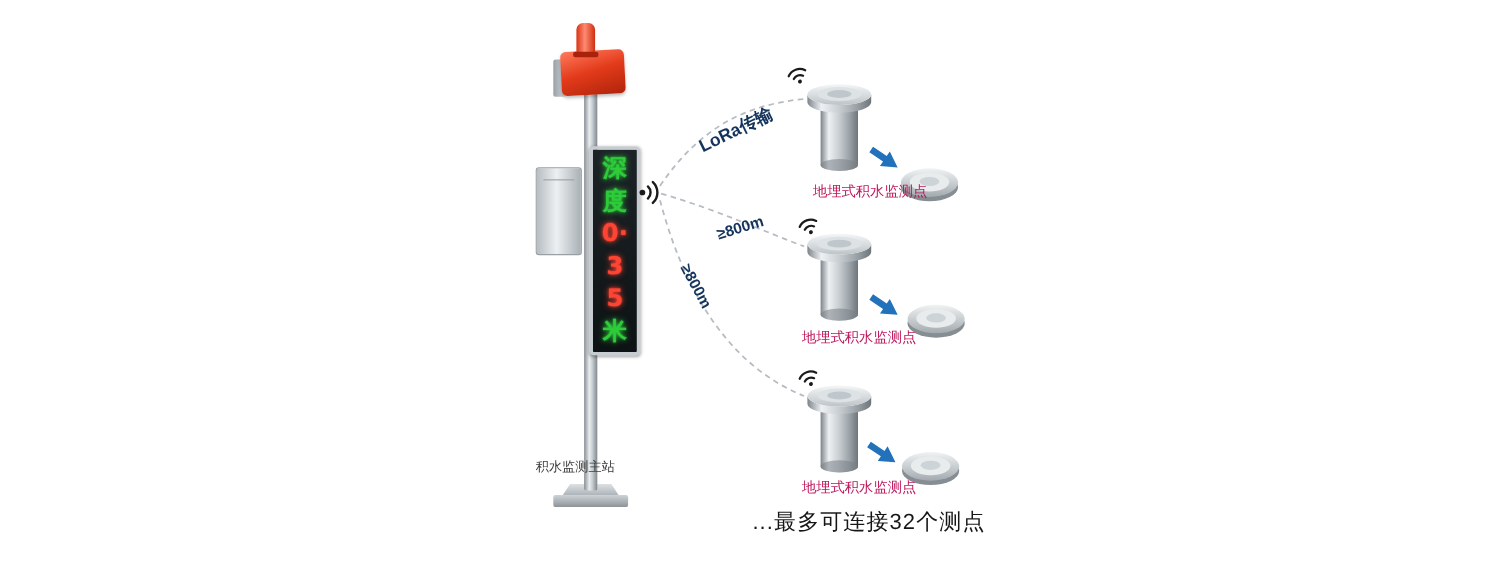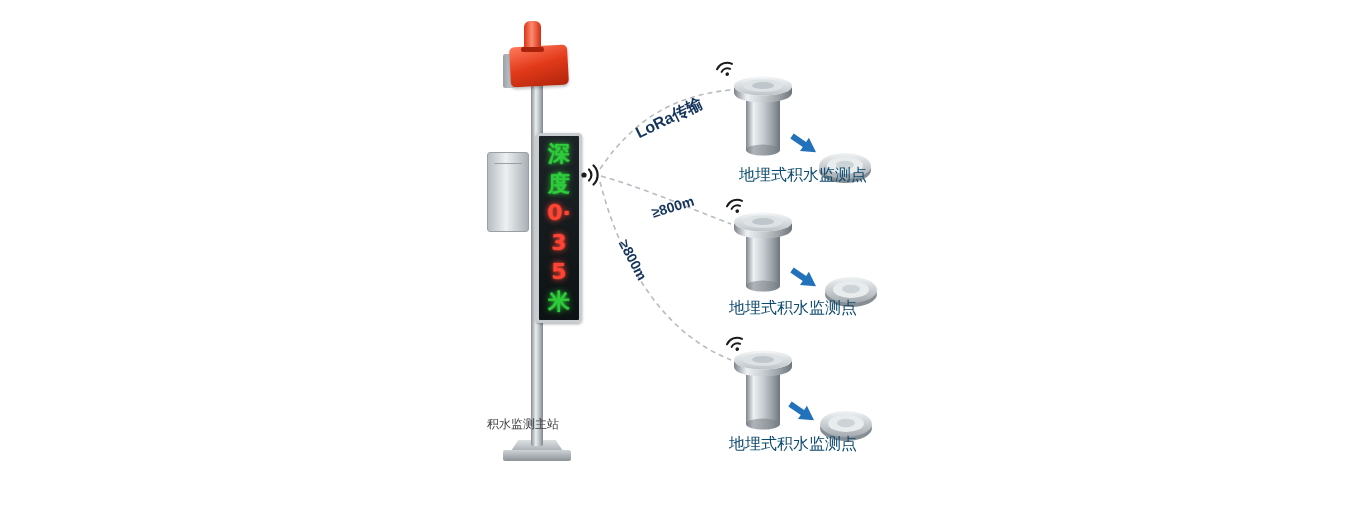--- a/index.html
+++ b/index.html
@@ -28,21 +28,21 @@
 .display{left:536px;top:133px;width:46px;height:190px;z-index:7;border:3px solid #c6ccd0;border-radius:4px;
   background:linear-gradient(180deg,#1d2327,#0d1214);display:flex;flex-direction:column;align-items:center;
   justify-content:space-evenly;box-shadow:0 1px 3px rgba(0,0,0,.35)}
 .led{font-weight:bold;font-size:22px;line-height:1;font-family:"DejaVu Sans",sans-serif}
 .base-top{left:511px;top:440px;width:52px;height:11px;z-index:2;background:linear-gradient(180deg,#dde1e3,#a9b0b5);
   clip-path:polygon(14% 0,86% 0,100% 100%,0 100%)}
 .base-plate{left:503px;top:450px;width:68px;height:11px;z-index:2;border-radius:2px;
   background:linear-gradient(180deg,#ced3d6,#8c9398)}
 .station-label{left:487px;top:416px;font-size:12px;color:#3c3c3c;z-index:8;white-space:nowrap}
 
-.sensor-label{font-size:16px;color:#0c4a6e;white-space:nowrap;z-index:8}
+.sensor-label{font-size:13px;color:#be185d;white-space:nowrap;z-index:8}
 .link-label{color:var(--link-label);font-weight:bold;white-space:nowrap;z-index:8;transform-origin:left center}
 .l1{left:637px;top:124px;font-size:16px;transform:rotate(-26deg)}
 .l2{left:652px;top:205px;font-size:14px;transform:rotate(-17deg)}
 .l3{left:630px;top:237px;font-size:14px;transform:rotate(62deg);transform-origin:left top}
 .footer-note{left:684px;top:461px;font-size:20px;color:#161616;letter-spacing:1px;z-index:8;white-space:nowrap}
 .icon{z-index:8}
 .sensor{z-index:6}
 </style>
 </head>
 <body>
@@ -166,14 +166,15 @@
     <ellipse cx="32" cy="13.5" rx="11" ry="3.6" fill="#c0c7cc"></ellipse>
   </svg>
   <svg class="abs sensor" style="left:817px;top:406px" width="58" height="38" viewBox="0 0 58 38">
     <ellipse cx="29" cy="22" rx="26" ry="13" fill="#878e93"></ellipse>
     <ellipse cx="29" cy="18" rx="26" ry="13" fill="url(#discFace)"></ellipse>
     <ellipse cx="29" cy="17.5" rx="18" ry="8.5" fill="#e8eced"></ellipse>
     <ellipse cx="29" cy="17" rx="9" ry="4.2" fill="#cdd4d8"></ellipse>
   </svg>
   <div class="abs sensor-label" style="left:729px;top:434px">地埋式积水监测点</div>
 
+  <div class="abs footer-note">...最多可连接32个测点</div>
 
 </div>
 
 </body></html>

